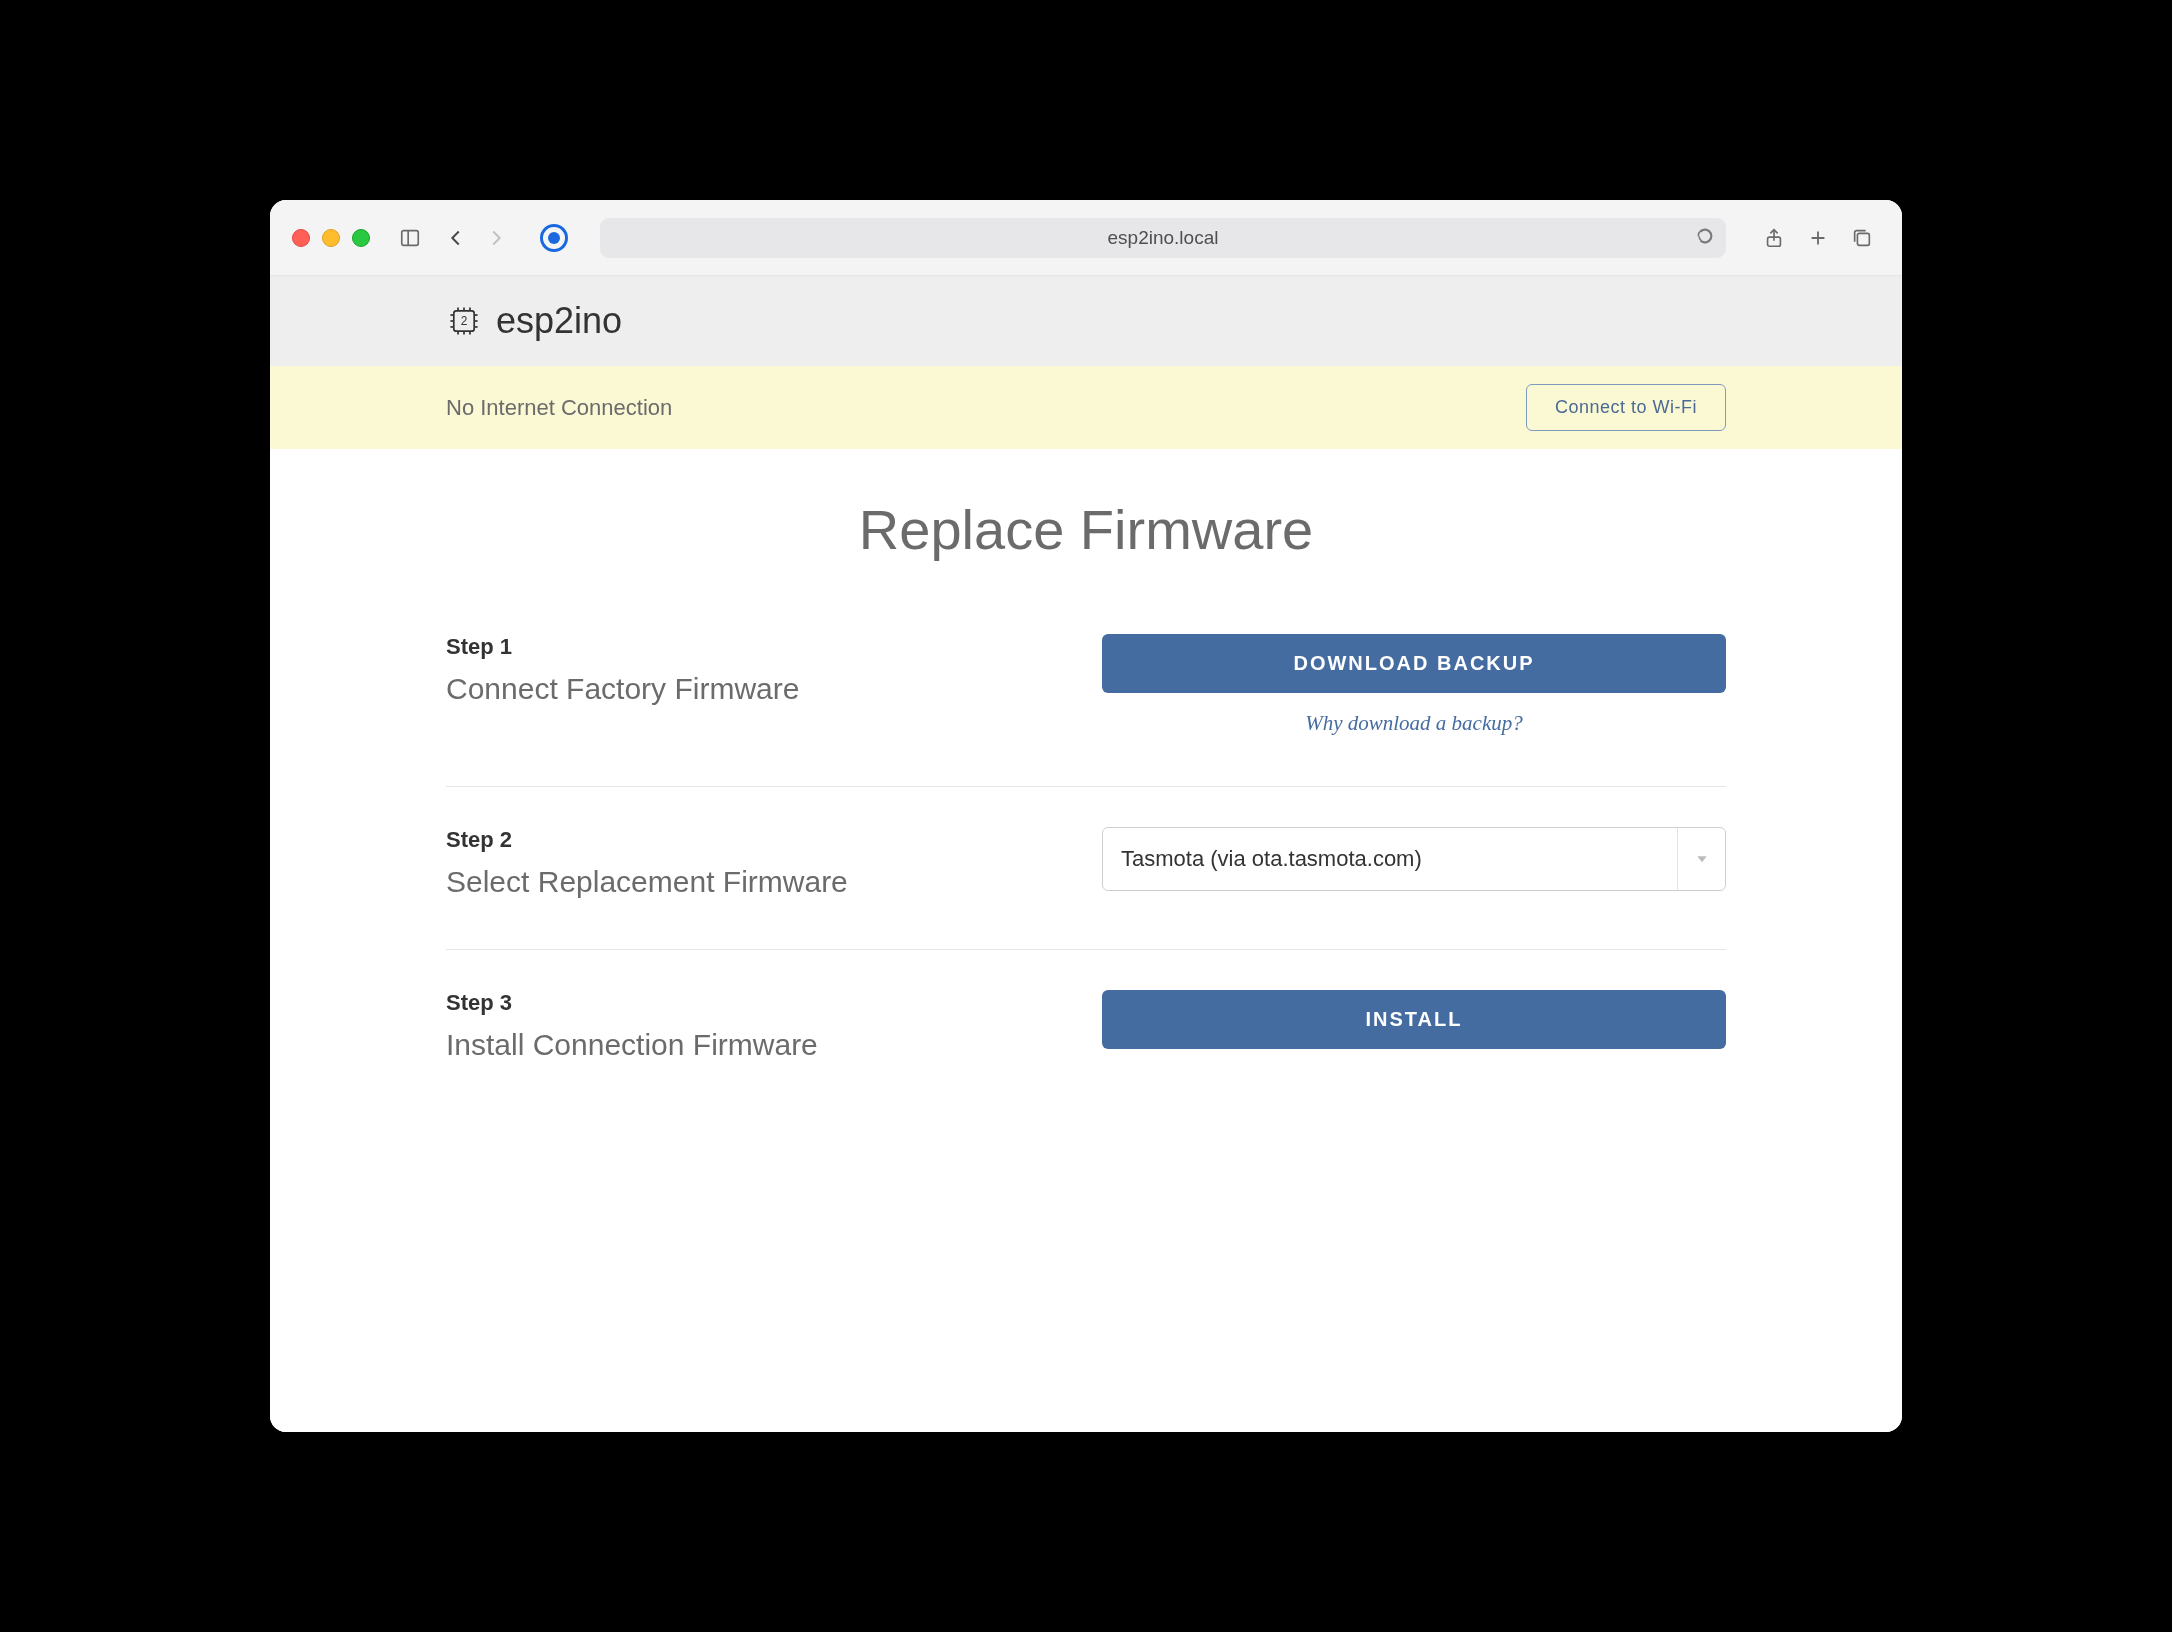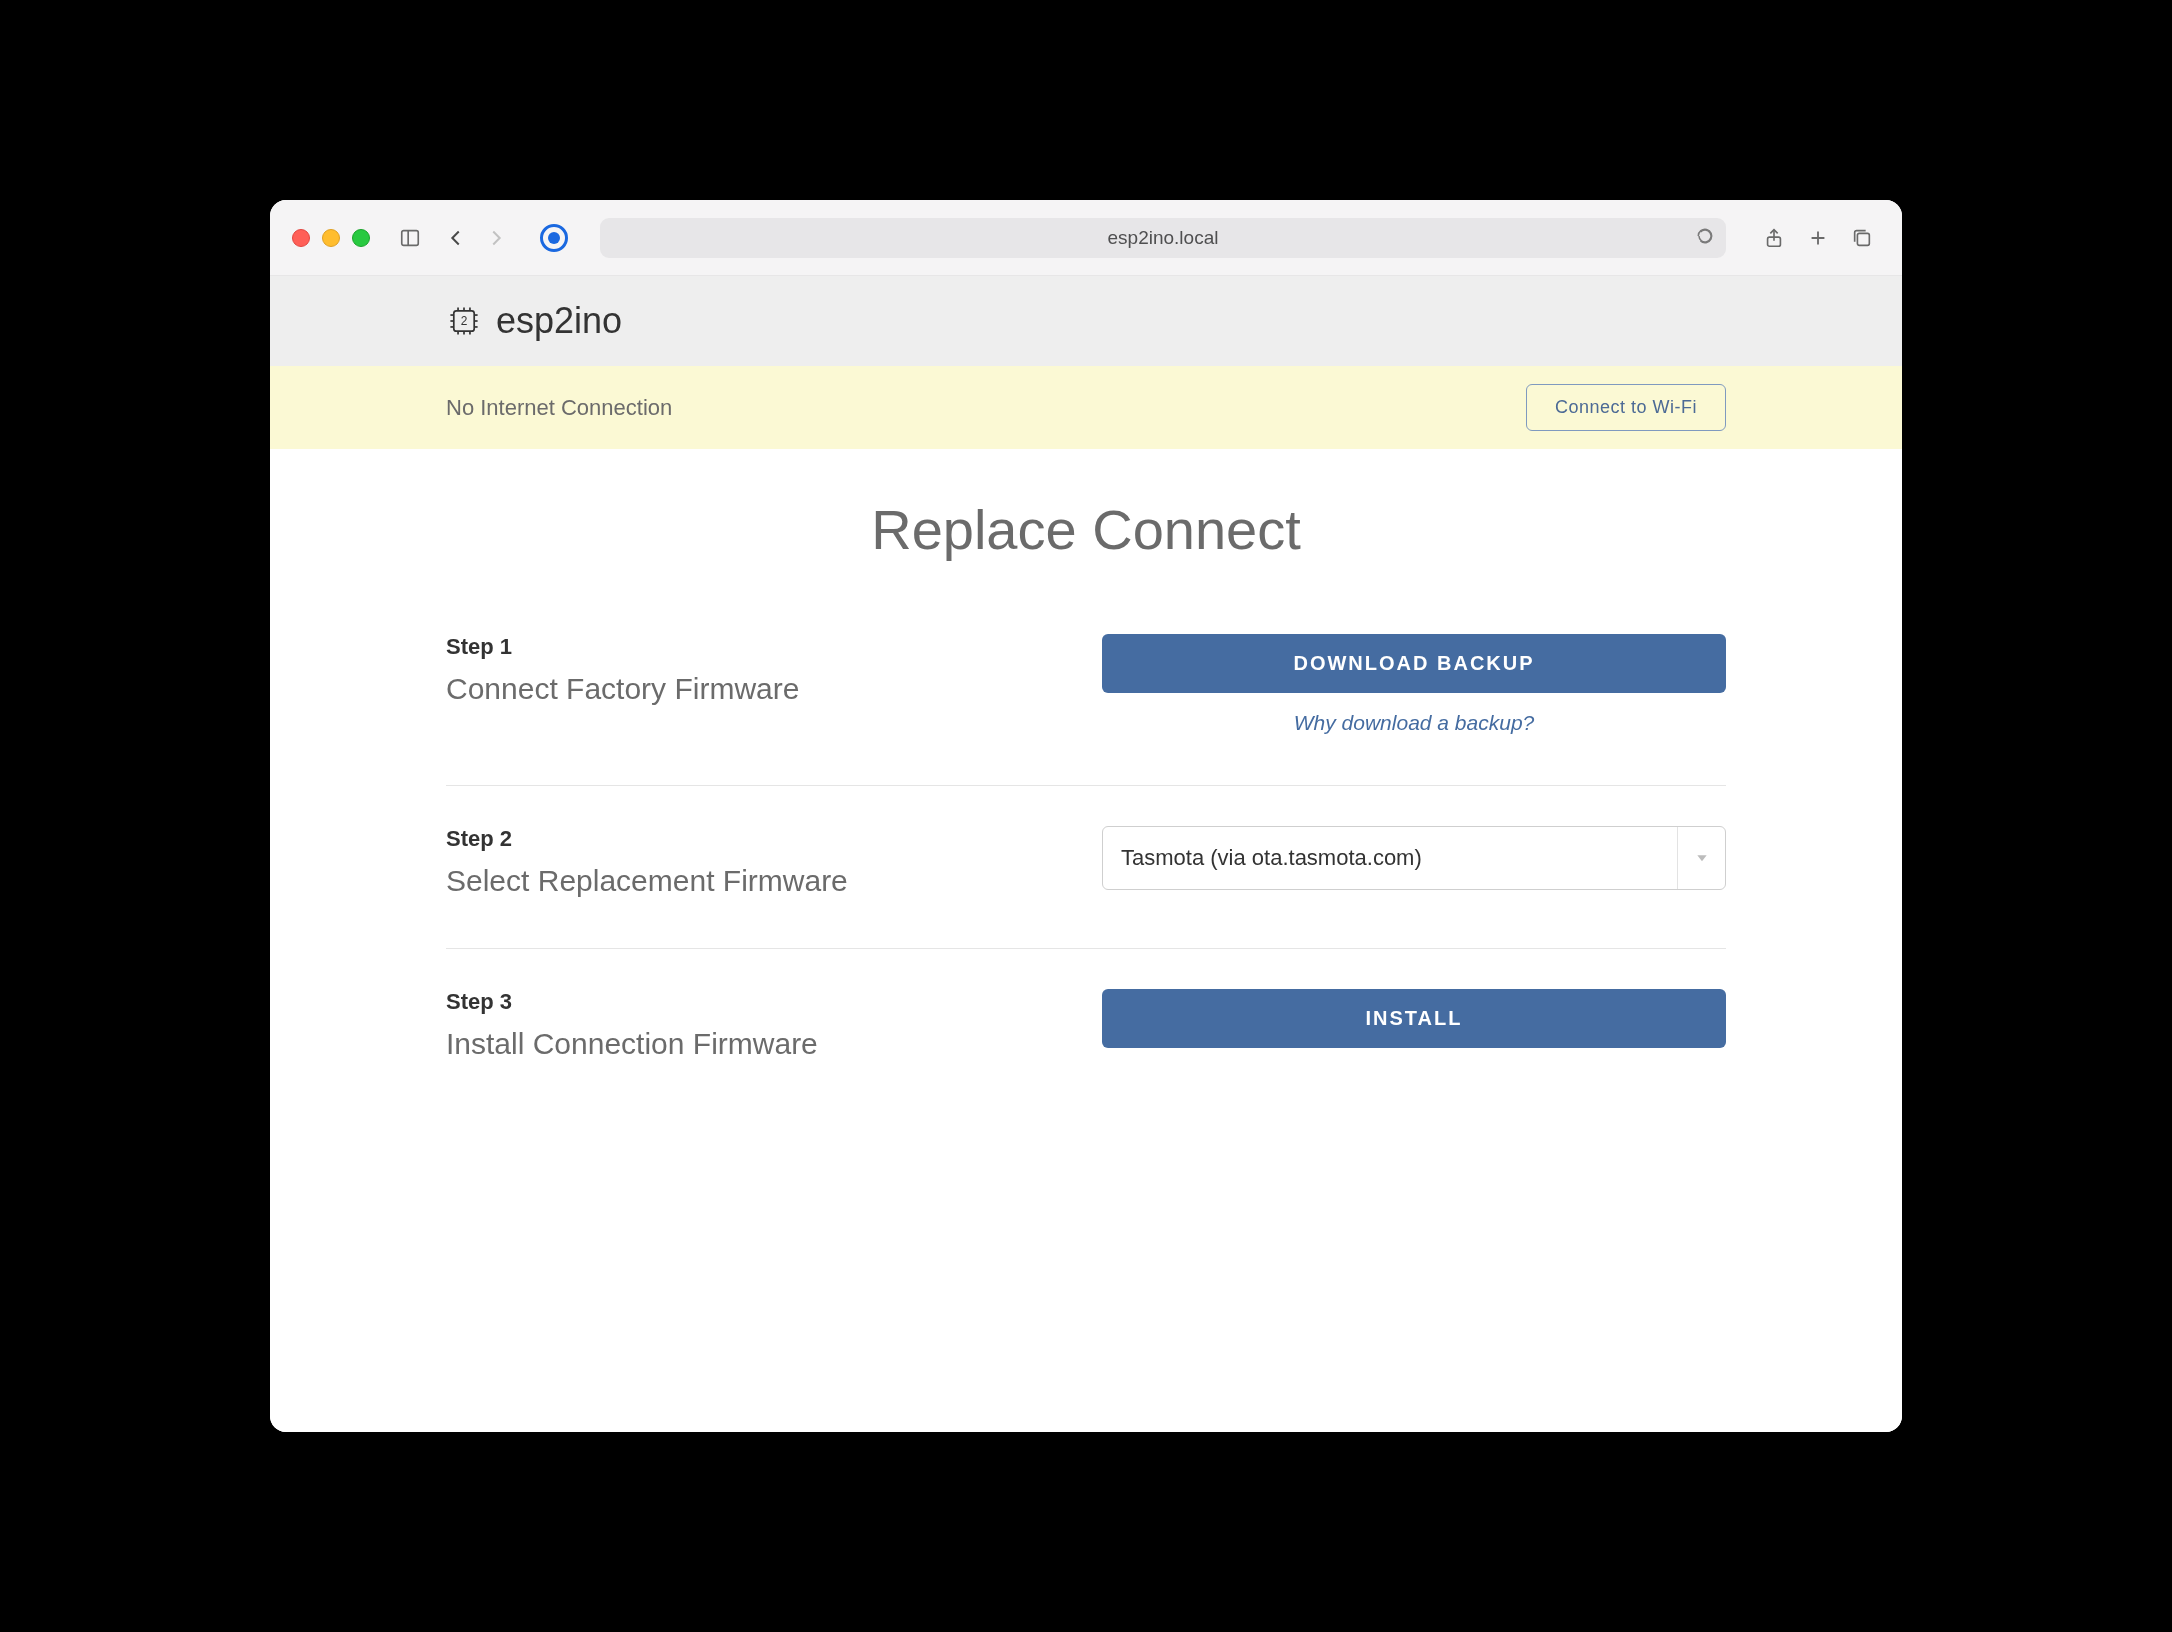--- a/index.html
+++ b/index.html
@@ -144,20 +144,21 @@
     font-weight: 700;
     letter-spacing: 2px;
     cursor: pointer;
   }
   .help-link {
     color: #456ca1;
     font-style: italic;
     font-size: 21px;
     text-decoration: none;
     cursor: pointer;
+    font-family: Liberation Serif, serif;
   }
   .select-wrap {
     width: 100%;
     border: 1.5px solid #cfcfcf;
     border-radius: 6px;
     height: 64px;
     display: flex;
     align-items: center;
     padding: 0 54px 0 18px;
     position: relative;
@@ -271,21 +272,21 @@
   </div>
 
   <div class="notice">
     <div class="notice-inner">
       <span class="notice-text">No Internet Connection</span>
       <button class="wifi-btn">Connect to Wi-Fi</button>
     </div>
   </div>
 
   <div class="main">
-    <h1 class="page-title">Replace Connect</h1>
+    <h1 class="page-title">Replace Firmware</h1>
     <div class="container">
 
       <div class="step">
         <div class="step-left">
           <div class="step-num">Step 1</div>
           <div class="step-title">Connect Factory Firmware</div>
         </div>
         <div class="step-right">
           <button class="btn-primary">DOWNLOAD BACKUP</button>
           <a class="help-link">Why download a backup?</a>

